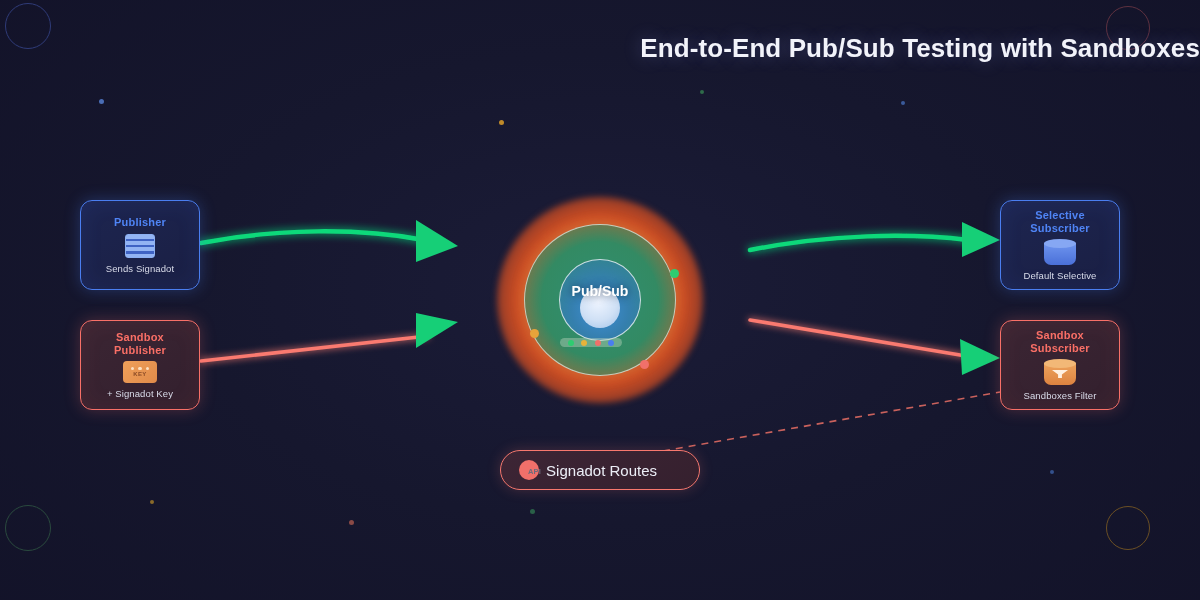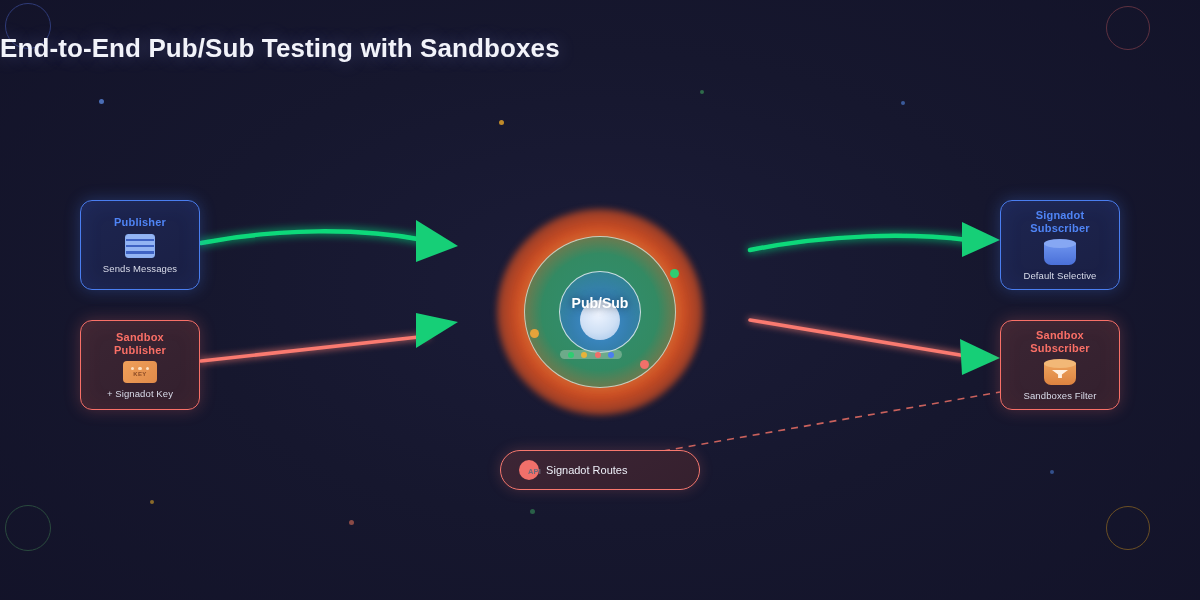--- a/index.html
+++ b/index.html
@@ -35,21 +35,21 @@
   .particle {
     position:absolute;
     border-radius:50%;
     pointer-events:none;
   }
 
   
   #title {
     position:absolute;
     top:33px; left:0; width:1200px;
-    text-align:left;
+    text-align:right;
     font-size:26px;
     font-weight:bold;
     color:#f2f3fa;
     letter-spacing:0.1px;
     text-shadow:0 0 18px rgba(150,160,255,0.30);
   }
 
   
   .node {
     position:absolute;
@@ -135,21 +135,21 @@
   .icon-db .funnel {
     position:absolute; left:8px; top:11px;
     width:16px; height:8px;
     clip-path:polygon(0 0, 100% 0, 62% 55%, 62% 100%, 38% 100%, 38% 55%);
     background:#fff0e0;
   }
 
   
   #hub {
     position:absolute;
-    left:480px; top:212px;
+    left:480px; top:200px;
     width:240px; height:200px;
   }
   .hub-ring {
     position:absolute;
     border-radius:50%;
     left:50%; top:50%;
     transform:translate(-50%,-50%);
   }
   #hub-glow {
     width:206px; height:206px;
@@ -222,21 +222,21 @@
   }
   #signadot .api-label {
     font-size:7.5px; font-weight:bold;
     color:#6d6c7c;
     letter-spacing:0.2px;
     margin-left:-11px;
     margin-top:2px;
     z-index:2;
   }
   #signadot .sig-text {
-    font-size:11px;
+    font-size:15px;
     color:#eceef7;
     margin-left:5px;
   }
 
   svg.overlay {
     position:absolute; left:0; top:0;
     width:1200px; height:600px;
     pointer-events:none;
   }
 </style>
@@ -294,42 +294,42 @@
 
     <path id="flow-sandsub" d="M 750 320 L 966 356" fill="none" stroke-width="3.6" stroke-linecap="round" filter="url(#glowRed)" stroke="#fa7a70"></path>
     <polygon id="head-sandsub" points="960,339 1000,358 962,375" fill="#16cf77"></polygon>
 
     <path id="flow-routes" d="M 663 451 L 1000 392" fill="none" stroke-width="1.6" stroke-dasharray="7 6" stroke="#c9615c"></path>
   </svg>
 
   <div class="node blue" style="left:80px; top:200px;">
     <div class="node-title">Publisher</div>
     <div class="icon-layers"></div>
-    <div class="node-sub">Sends Messages</div>
+    <div class="node-sub">Sends Signadot</div>
   </div>
 
   <div class="node red" style="left:80px; top:320px;">
     <div class="node-title">
       <span>Sandbox</span><br>
       <span>Publisher</span>
     </div>
     <div class="icon-key">
       <span class="dots">
           <i></i>
           <i></i>
           <i></i>
         </span>
       <span class="kw">KEY</span>
     </div>
     <div class="node-sub">+ Signadot Key</div>
   </div>
 
   <div class="node blue" style="left:1000px; top:200px;">
     <div class="node-title">
-      <span>Signadot</span><br>
+      <span>Selective</span><br>
       <span>Subscriber</span>
     </div>
     <div class="icon-db">
       <div class="body"></div>
         <div class="top"></div>
     </div>
     <div class="node-sub">Default Selective</div>
   </div>
 
   <div class="node red" style="left:1000px; top:320px;">

